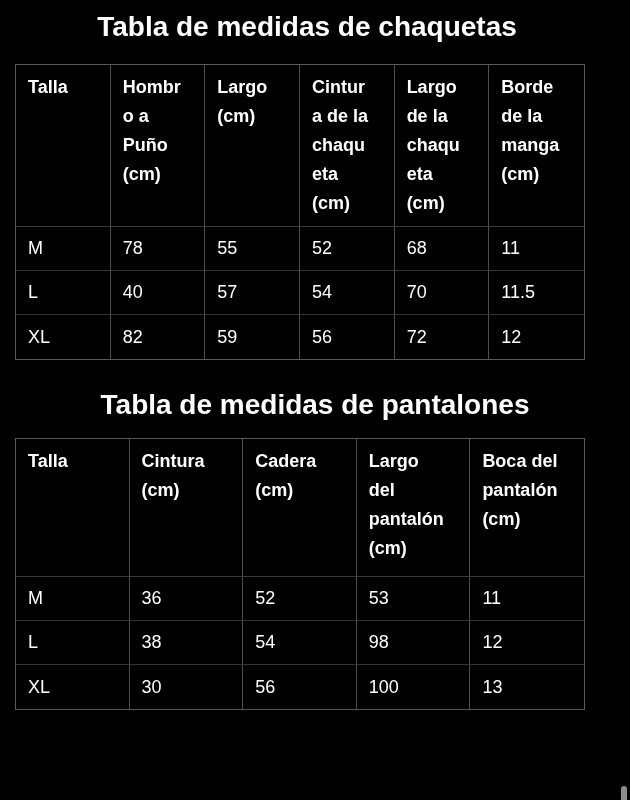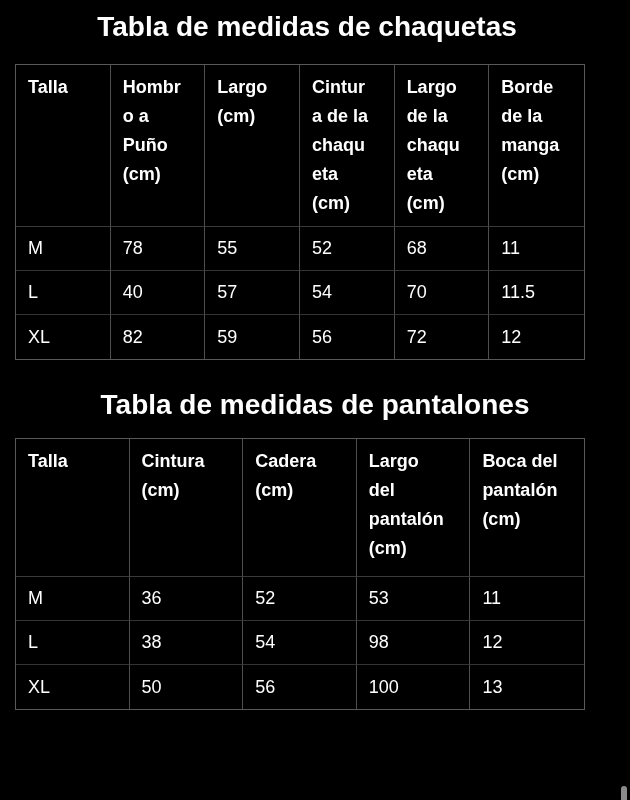--- a/index.html
+++ b/index.html
@@ -155,21 +155,21 @@
     </tr>
     <tr>
       <td>L</td>
       <td>38</td>
       <td>54</td>
       <td>98</td>
       <td>12</td>
     </tr>
     <tr>
       <td>XL</td>
-      <td>50</td>
+      <td>30</td>
       <td>56</td>
       <td>100</td>
       <td>13</td>
     </tr>
   </tbody>
 </table>
 
 <div class="scrollbar-thumb"></div>
 
 </body></html>

